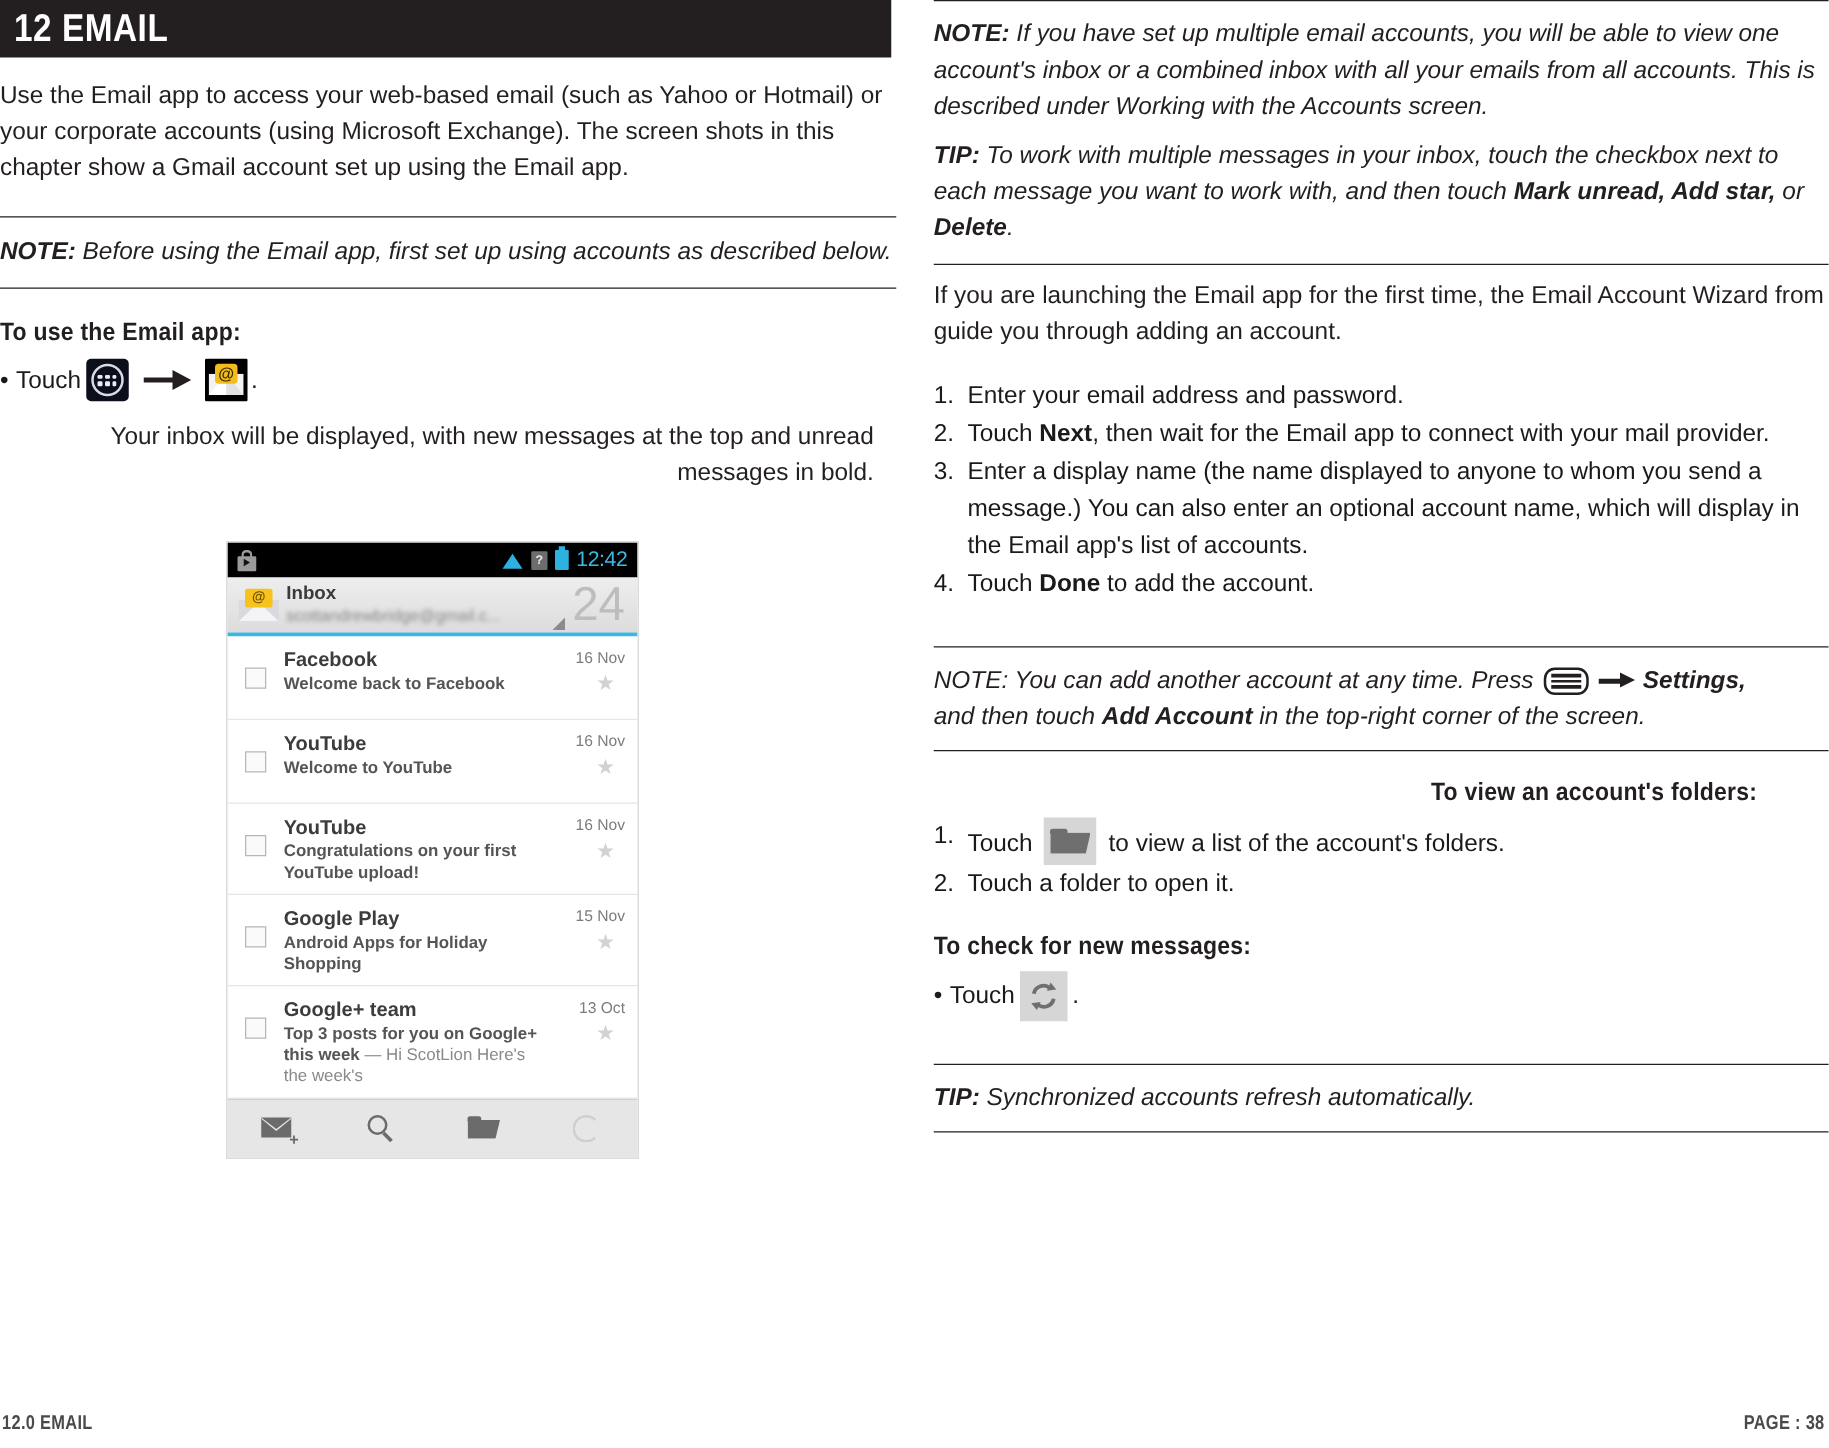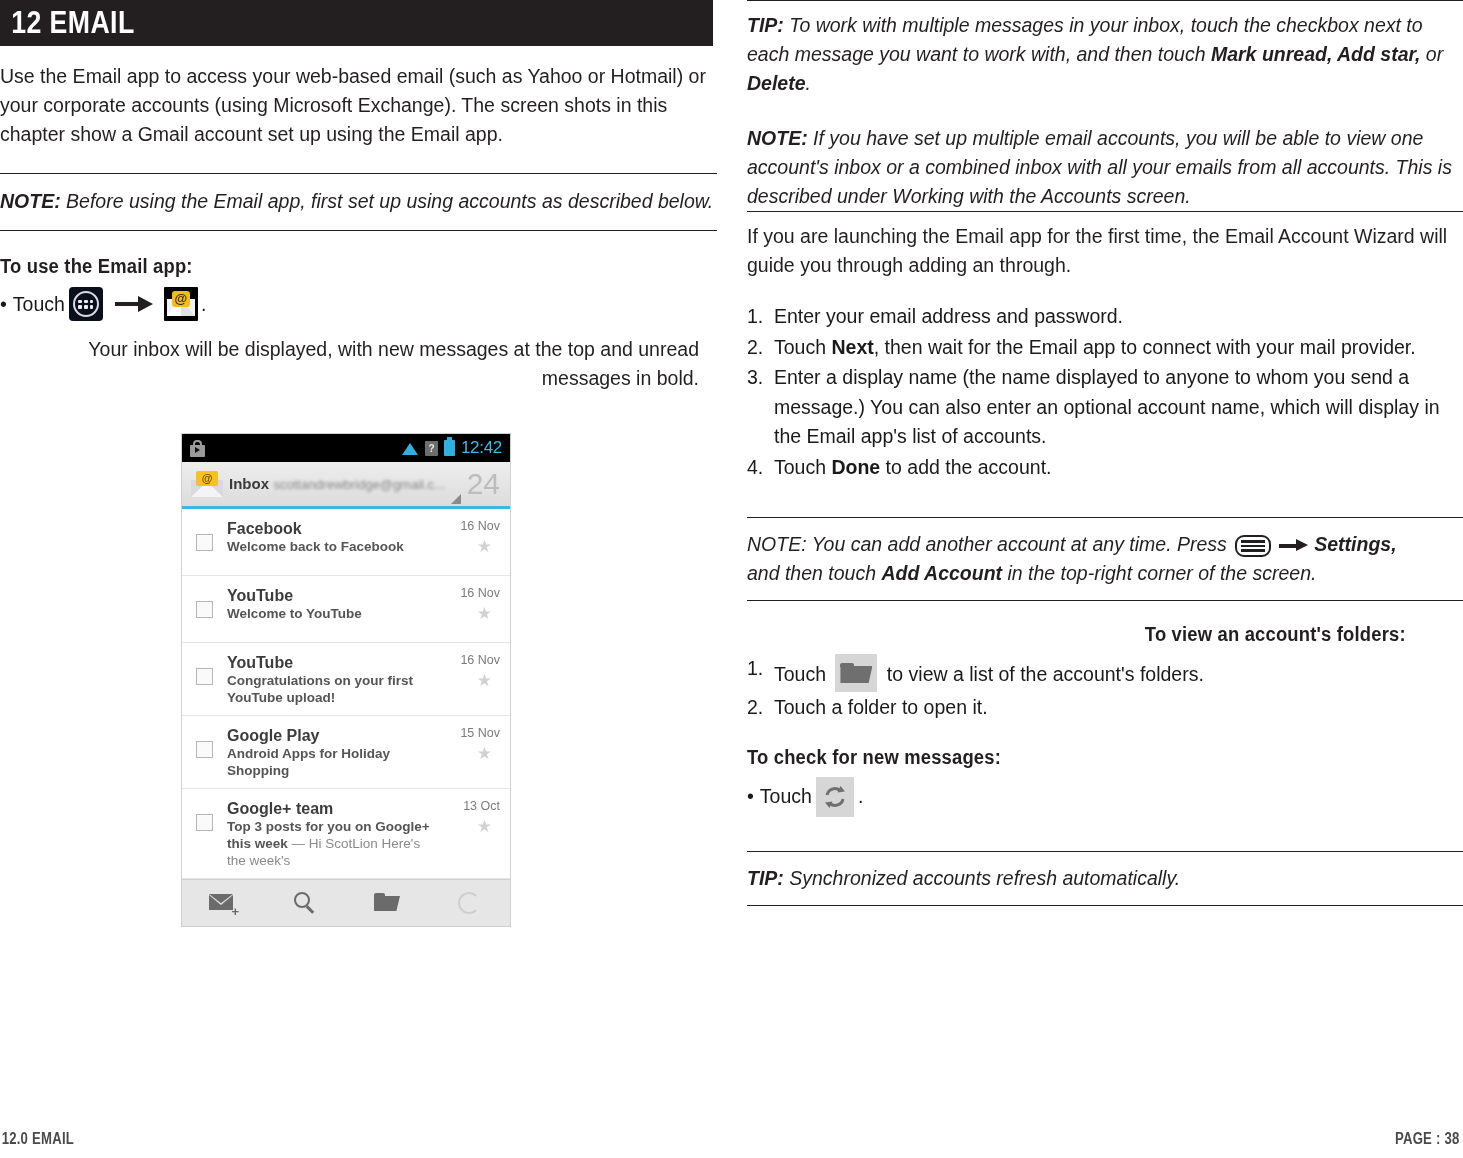--- a/index.html
+++ b/index.html
@@ -292,21 +292,21 @@
   .inbox-acct{
     font-size:13px;color:#6a6a6a;line-height:16px;
     filter:blur(0px);white-space:nowrap;overflow:hidden;
   }
   .inbox-acct .blurred{filter:blur(1.6px);opacity:0.75;}
   .inbox-caret{
     width:0;height:0;border-left:10px solid transparent;border-bottom:10px solid #8b8b8b;
     margin:0 6px 2px 0;align-self:flex-end;
   }
   .inbox-count{
-    font-size:30px;color:#bdbdbd;font-weight:normal;padding-right:4px;line-height:30px;
+    font-size:38px;color:#bdbdbd;font-weight:normal;padding-right:4px;line-height:30px;
   }
 
   .mail-list{background:#ffffff;}
   .mail-row{
     display:flex;align-items:flex-start;
     padding:9px 6px 9px 6px;
     border-bottom:1px solid #e6e6e6;
     min-height:48px;
     position:relative;
   }
@@ -562,37 +562,37 @@
           <span class="ring"></span>
         </span>
       </span>
     </div>
   </div>
 
   <div class="col-right">
 
     <hr class="rule">
 
+    <div style="padding:12px 0 0 0;">
+      <div class="note-block">
+        <span class="nb-lead">NOTE:</span><span> If you have set up multiple email accounts, you will be able to view one account's inbox or a combined inbox with all your emails from all accounts. This is described under Working with the Accounts screen.</span>
+      </div>
+    </div>
+
     <div style="padding:10px 0 14px 0;">
       <div class="note-block">
         <span class="nb-lead">TIP:</span><span> To work with multiple messages in your inbox, touch the checkbox next to each message you want to work with, and then touch </span><b>Mark unread, Add star,</b><span> or </span><b>Delete</b><span>.</span>
       </div>
     </div>
 
-    <div style="padding:12px 0 0 0;">
-      <div class="note-block">
-        <span class="nb-lead">NOTE:</span><span> If you have set up multiple email accounts, you will be able to view one account's inbox or a combined inbox with all your emails from all accounts. This is described under Working with the Accounts screen.</span>
-      </div>
-    </div>
-
     <hr class="rule">
 
 
     <div style="padding-top:10px;">
-      <p class="body-text para">If you are launching the Email app for the first time, the Email Account Wizard will guide you through adding an through.</p>
+      <p class="body-text para">If you are launching the Email app for the first time, the Email Account Wizard from guide you through adding an account.</p>
     </div>
 
     <div style="padding-top:22px;">
       <ol class="steps">
           <li>
             <span class="num">1.</span>
             <span class="txt">Enter your email address and password.</span>
           </li>
           <li>
             <span class="num">2.</span>

